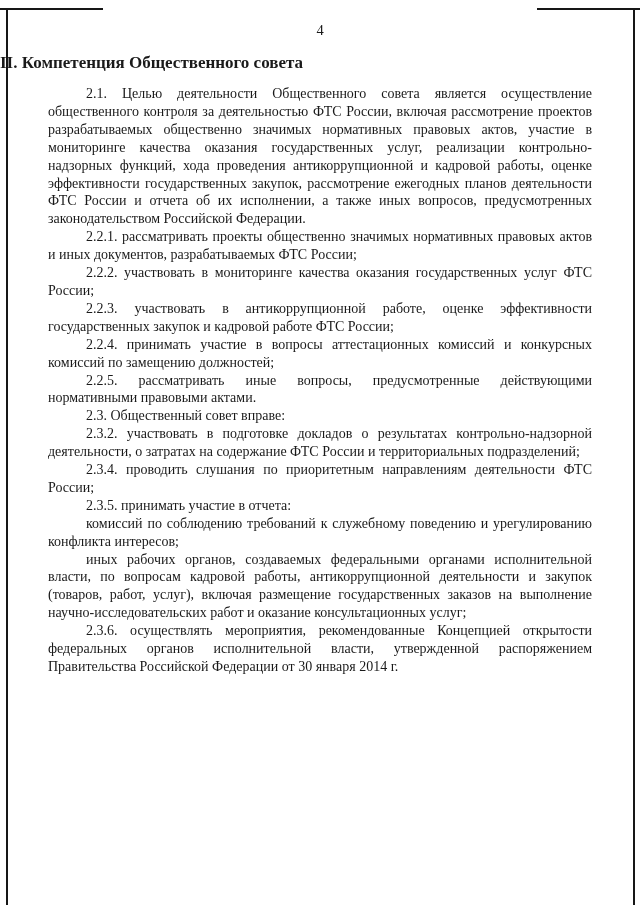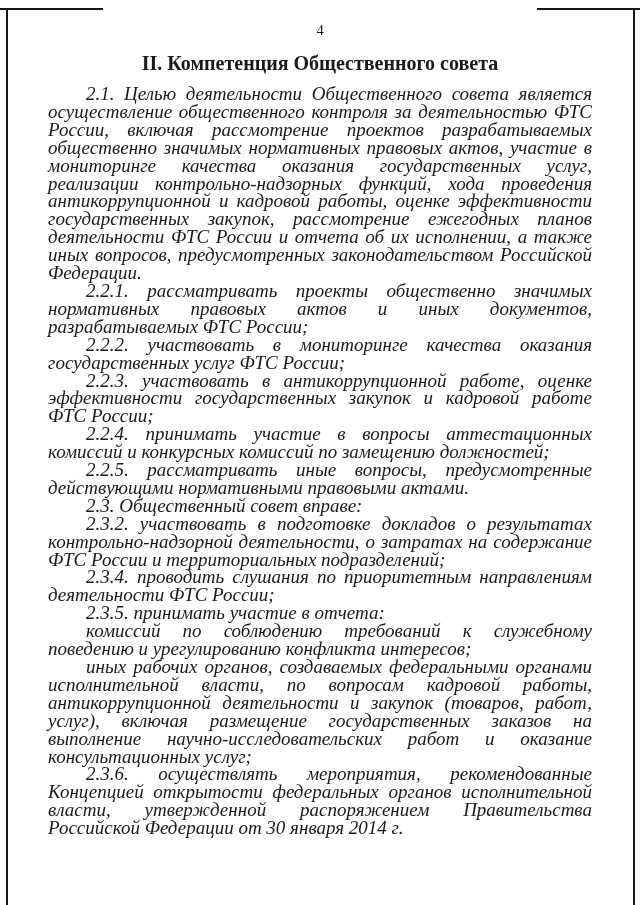--- a/index.html
+++ b/index.html
@@ -27,30 +27,29 @@
   .frame-top-right { right: 0; top: 8px; width: 103px; height: 2px; }
 
   .page-number {
     margin-top: 21px;
     text-align: center;
     font-size: 14.5px;
     line-height: 18px;
   }
   .heading {
     margin-top: 15px;
-    text-align: center;
+    text-align: left;
     font-weight: bold;
-    font-size: 20px;
+    font-size: 17px;
     line-height: 18px;
   }
   .content {
     margin: 13px 48px 16px 48px;
-    font-size: 19px;
+    font-size: 14px;
     line-height: 17.9px;
-    font-style: italic;
   }
   .content p {
     margin: 0;
     padding: 0;
     text-indent: 38px;
     text-align: justify;
   }
 </style>
 </head>
 <body>

